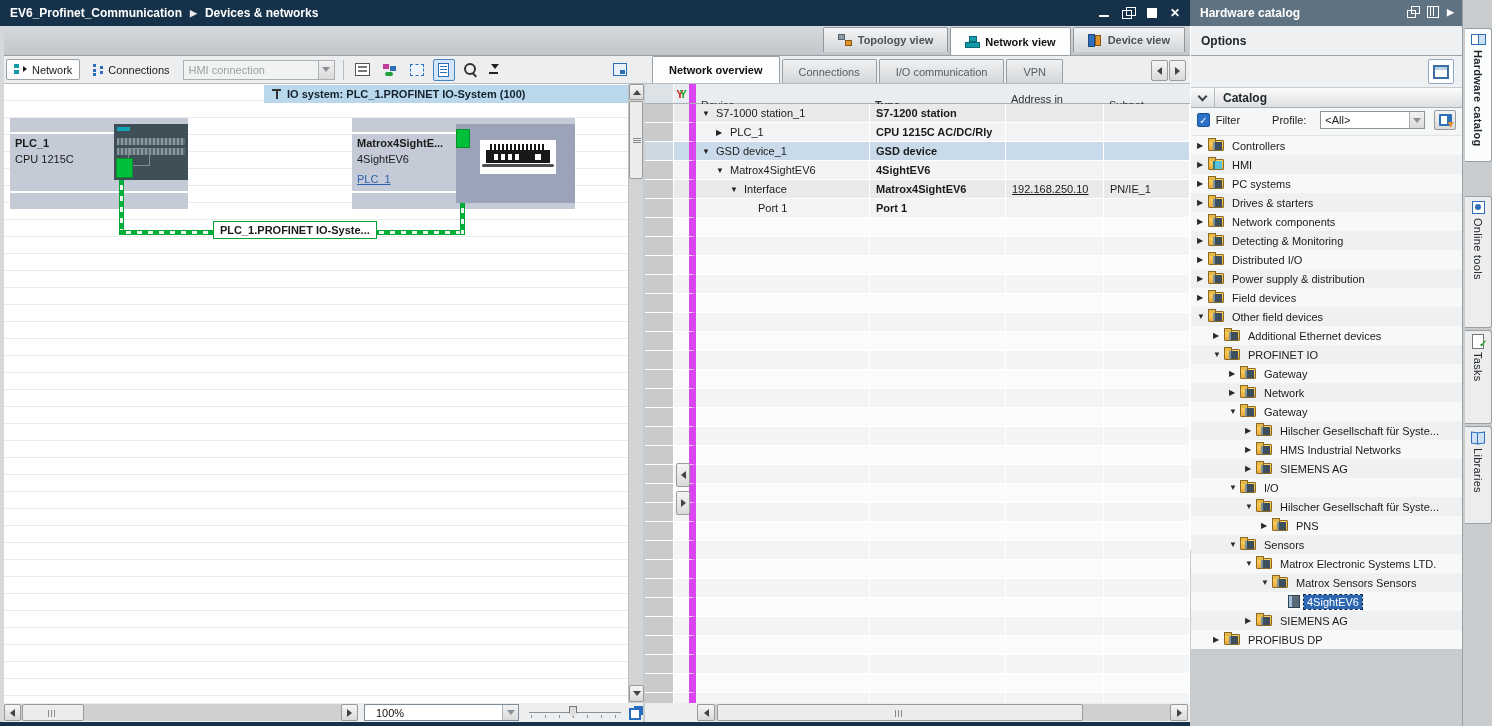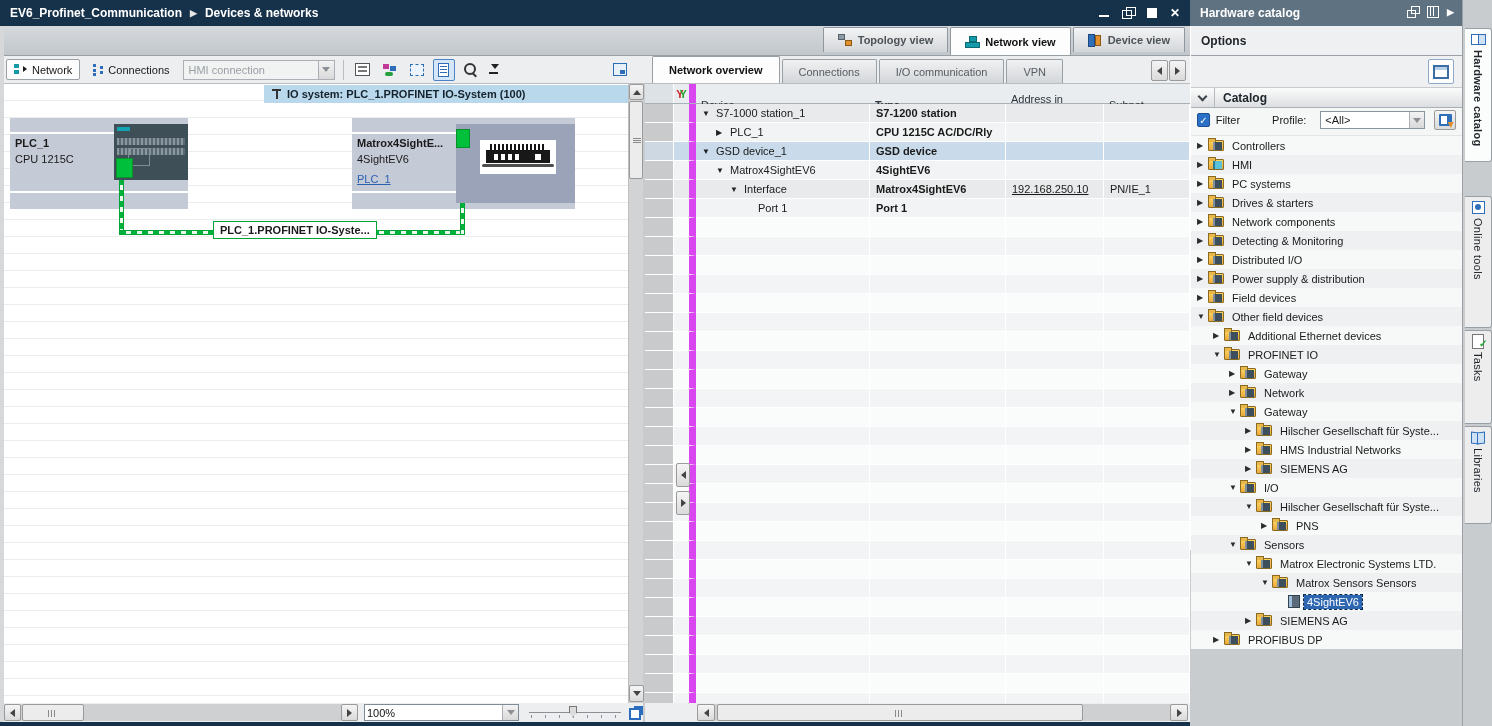--- a/index.html
+++ b/index.html
@@ -139,21 +139,21 @@
   .vthumb{position:absolute;left:0px;top:17px;width:14px;height:78px;background:#ececec;border:1px solid #9a9a9a;border-radius:2px;}
   .vthumb::after{content:"";position:absolute;left:3px;top:36px;width:8px;height:1px;background:#8a8a8a;box-shadow:0 2px #8a8a8a,0 4px #8a8a8a;}
   .canv-bottom{position:absolute;left:4px;top:703px;width:639px;height:19px;background:#eceeef;display:flex;align-items:center;}
   .hs-track{position:relative;width:354px;height:17px;background:#cfd0d1;margin-right:6px;}
   .hs-l{position:absolute;left:0;top:0;width:17px;height:17px;}
   .hs-r{position:absolute;right:0;top:0;width:17px;height:17px;}
   .hthumb{position:absolute;left:18px;top:0;width:62px;height:17px;background:#ececec;border:1px solid #9a9a9a;border-radius:2px;}
   .hthumb::after,.grip::after{content:"";position:absolute;left:50%;top:5px;margin-left:-5px;width:9px;height:7px;
         background:repeating-linear-gradient(90deg,#8a8a8a 0 1px,transparent 1px 3px);}
   .zoom-combo{width:155px;height:17px;background:#fff;border:1px solid #7f8c98;display:flex;align-items:center;}
-  .zoom-combo .ctext{flex:1;padding:0 2px;color:#111;}
+  .zoom-combo .ctext{flex:1;padding:0 11px;color:#111;}
   .zslider{position:relative;width:92px;height:17px;margin-left:10px;}
   .zline{position:absolute;left:0;right:0;top:8px;height:1px;background:#8a9096;}
   .ztick{position:absolute;top:11px;width:1px;height:3px;background:#8a9096;}
   .zthumb{position:absolute;left:40px;top:2px;width:8px;height:11px;background:#dcdcdc;border:1px solid #777;
           clip-path:polygon(0 0,100% 0,100% 60%,50% 100%,0 60%);}
   .fit-ic{width:14px;height:14px;position:relative;margin-left:8px;}
   .fit-ic::before{content:"";position:absolute;right:0;top:0;width:9px;height:9px;background:#2a6dbf;}
   .fit-ic::after{content:"";position:absolute;left:0;bottom:0;width:8px;height:8px;background:#fff;border:2px solid #2a6dbf;}
   .darkstrip{position:absolute;background:#16324a;}
 

